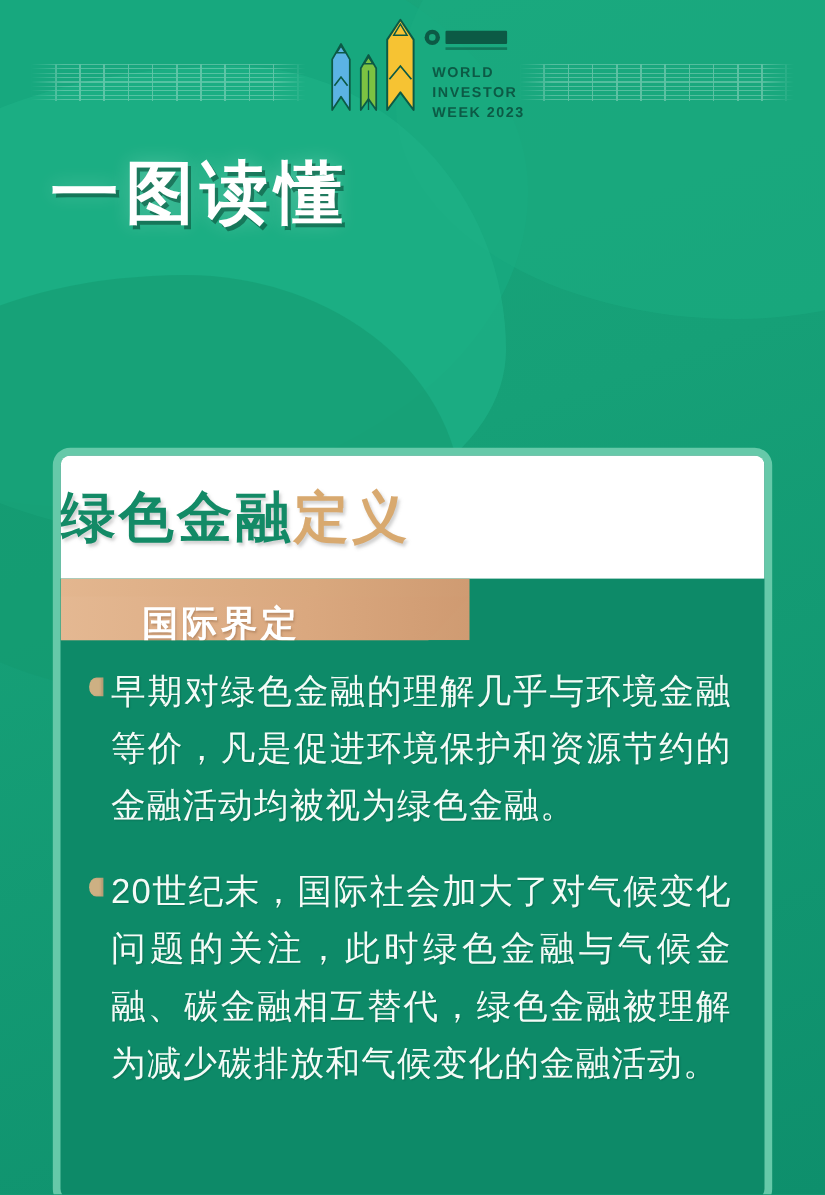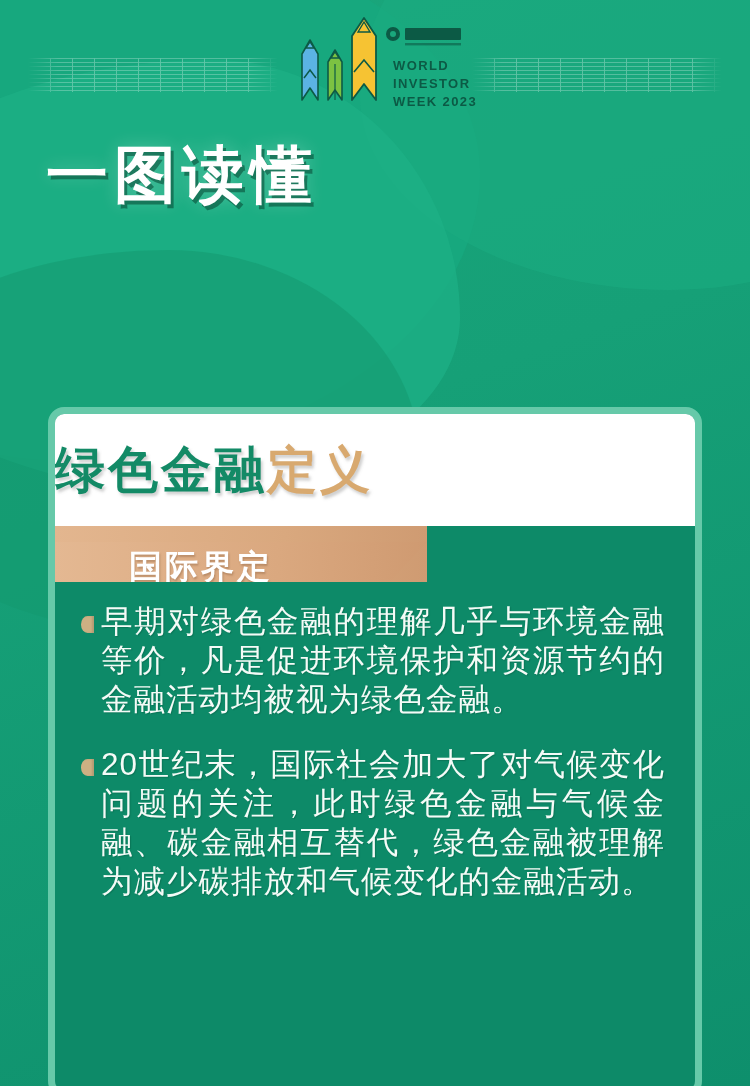--- a/index.html
+++ b/index.html
@@ -179,21 +179,21 @@
     width: 13px; height: 17px;
     margin-top: 14px;
     margin-right: 7px;
     background: #cdb083;
     border-radius: 50% 0 0 50% / 50% 0 0 50%;
     box-shadow: inset -2px 0 2px rgba(0,0,0,.12);
   }
 
   .para-text {
     font-size: 31.5px;
-    line-height: 39px;
+    line-height: 52px;
     color: #f4fbf7;
     letter-spacing: 1px;
     font-weight: 400;
     text-shadow: 1px 1px 1px rgba(0,60,40,.25);
     text-align: justify;
     text-justify: inter-character;
   }
 </style>
 </head>
 <body>

